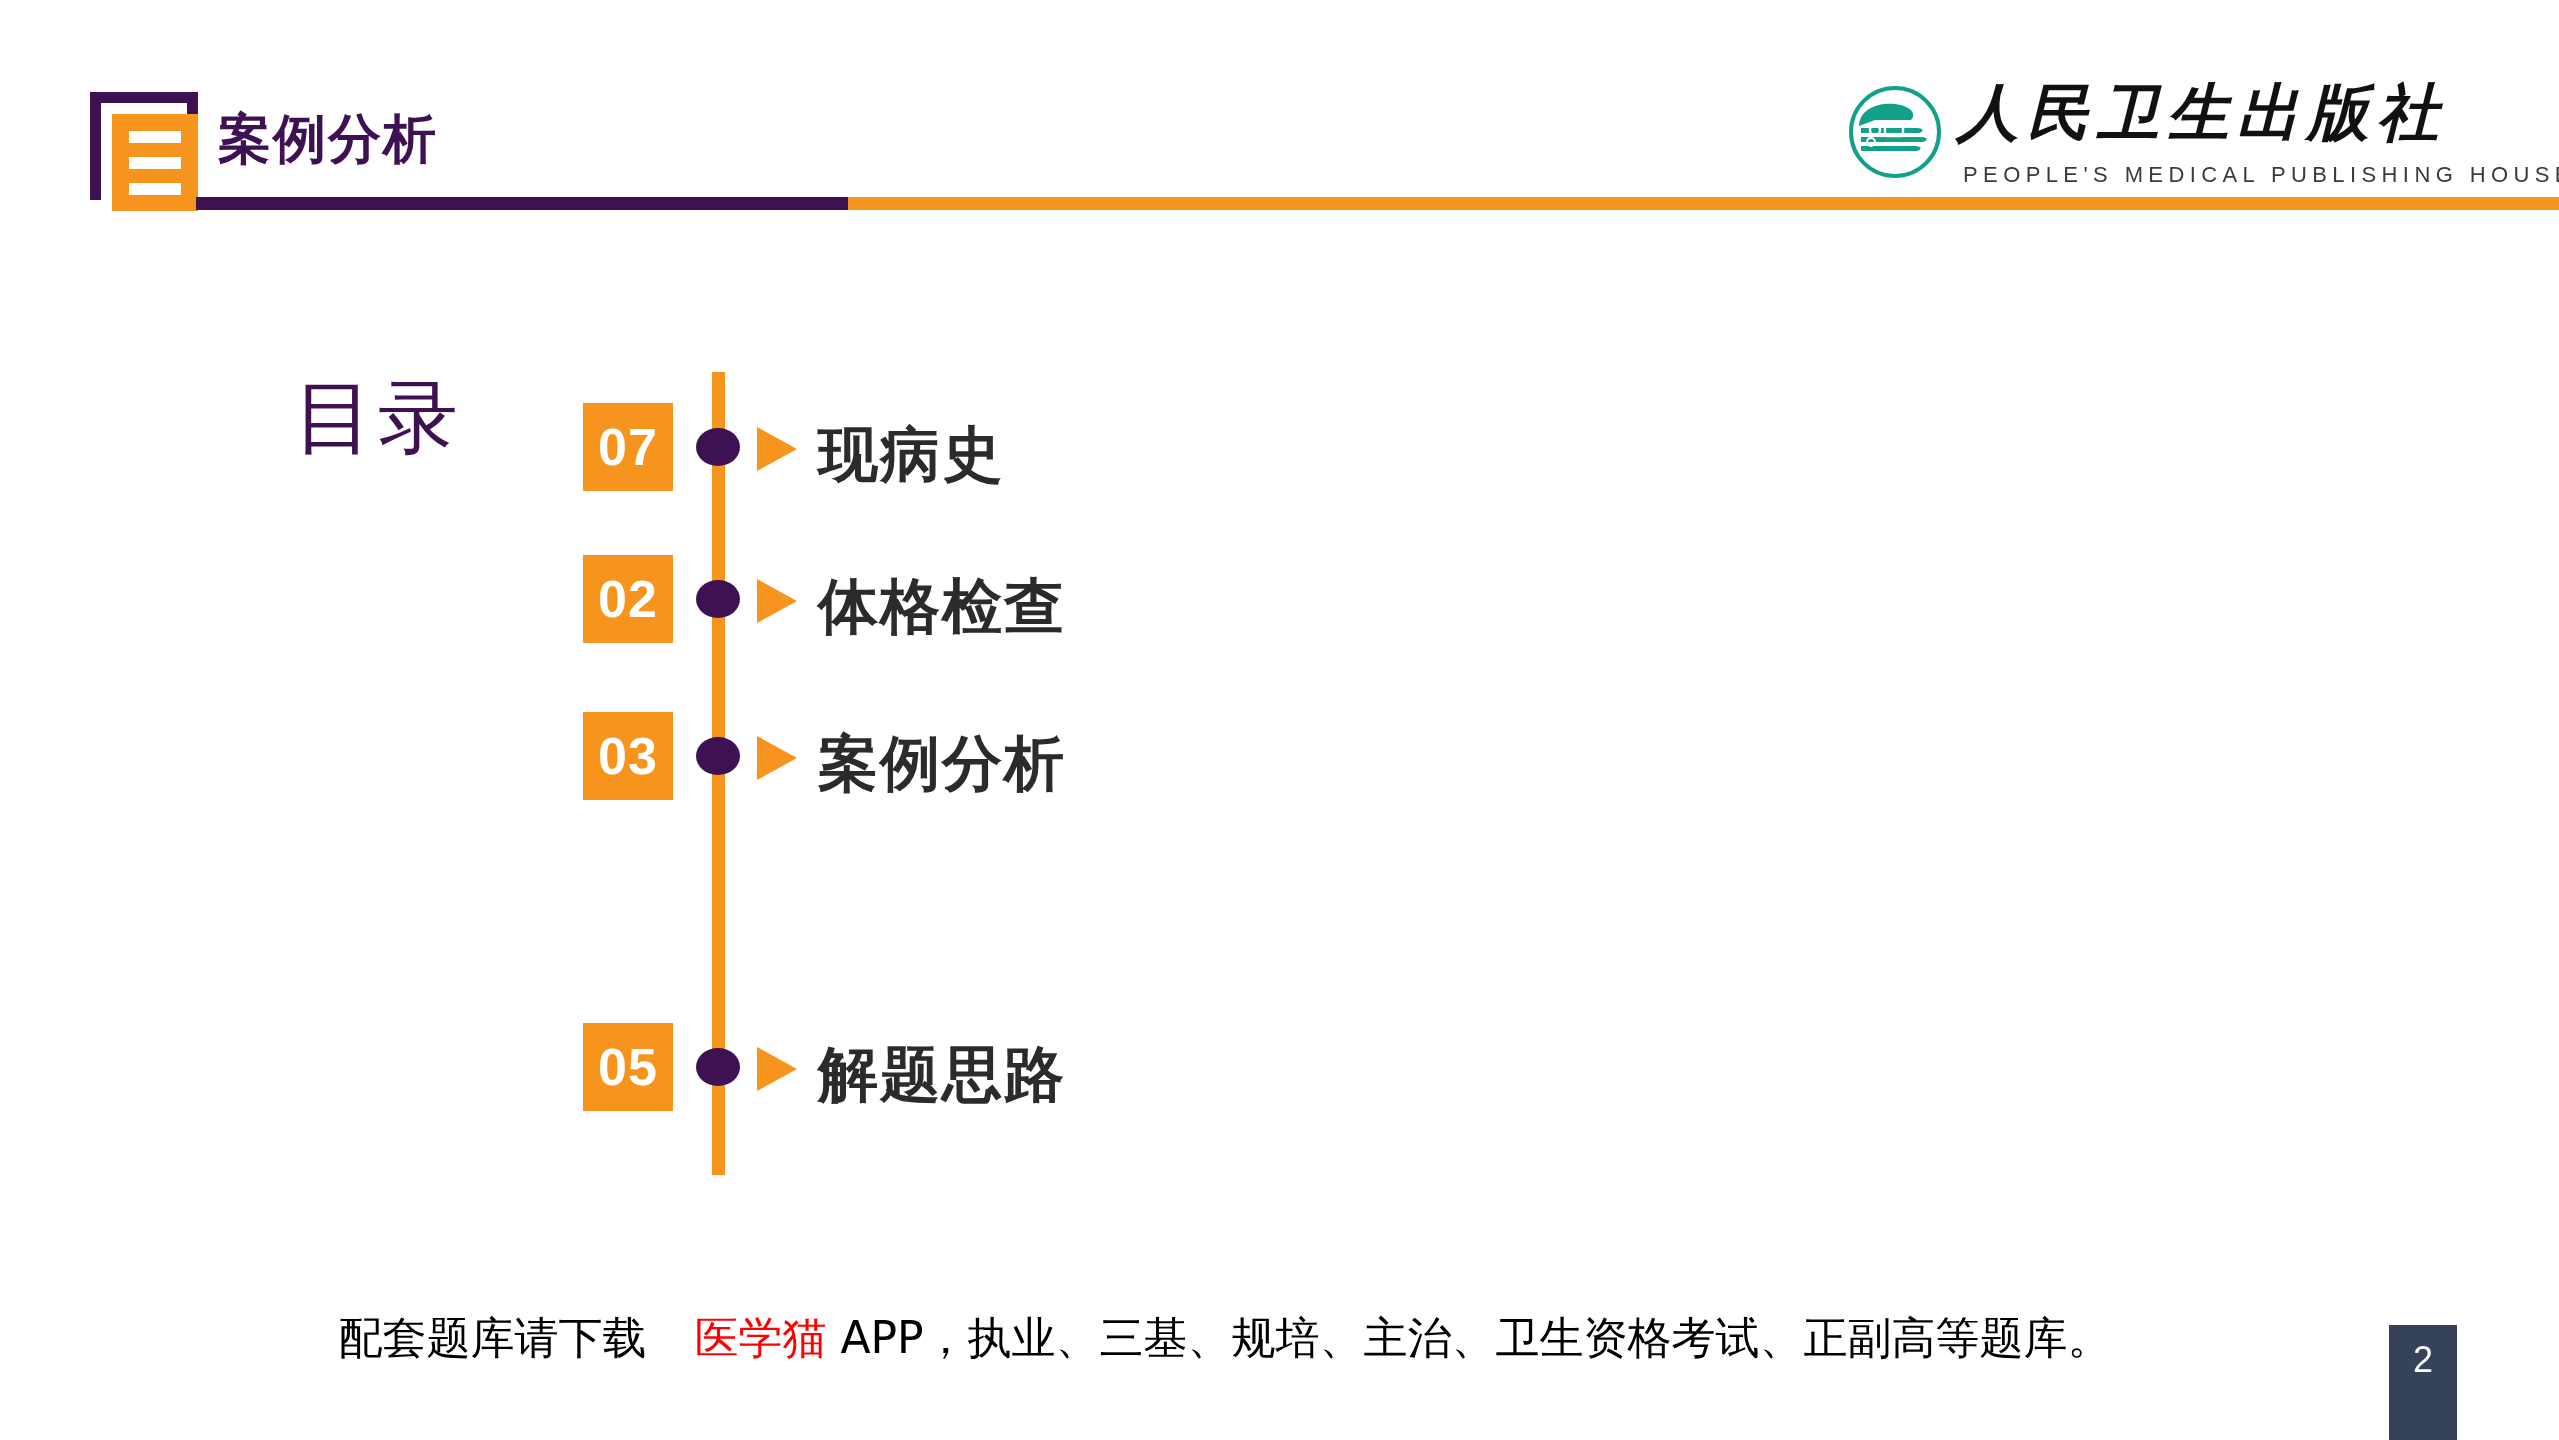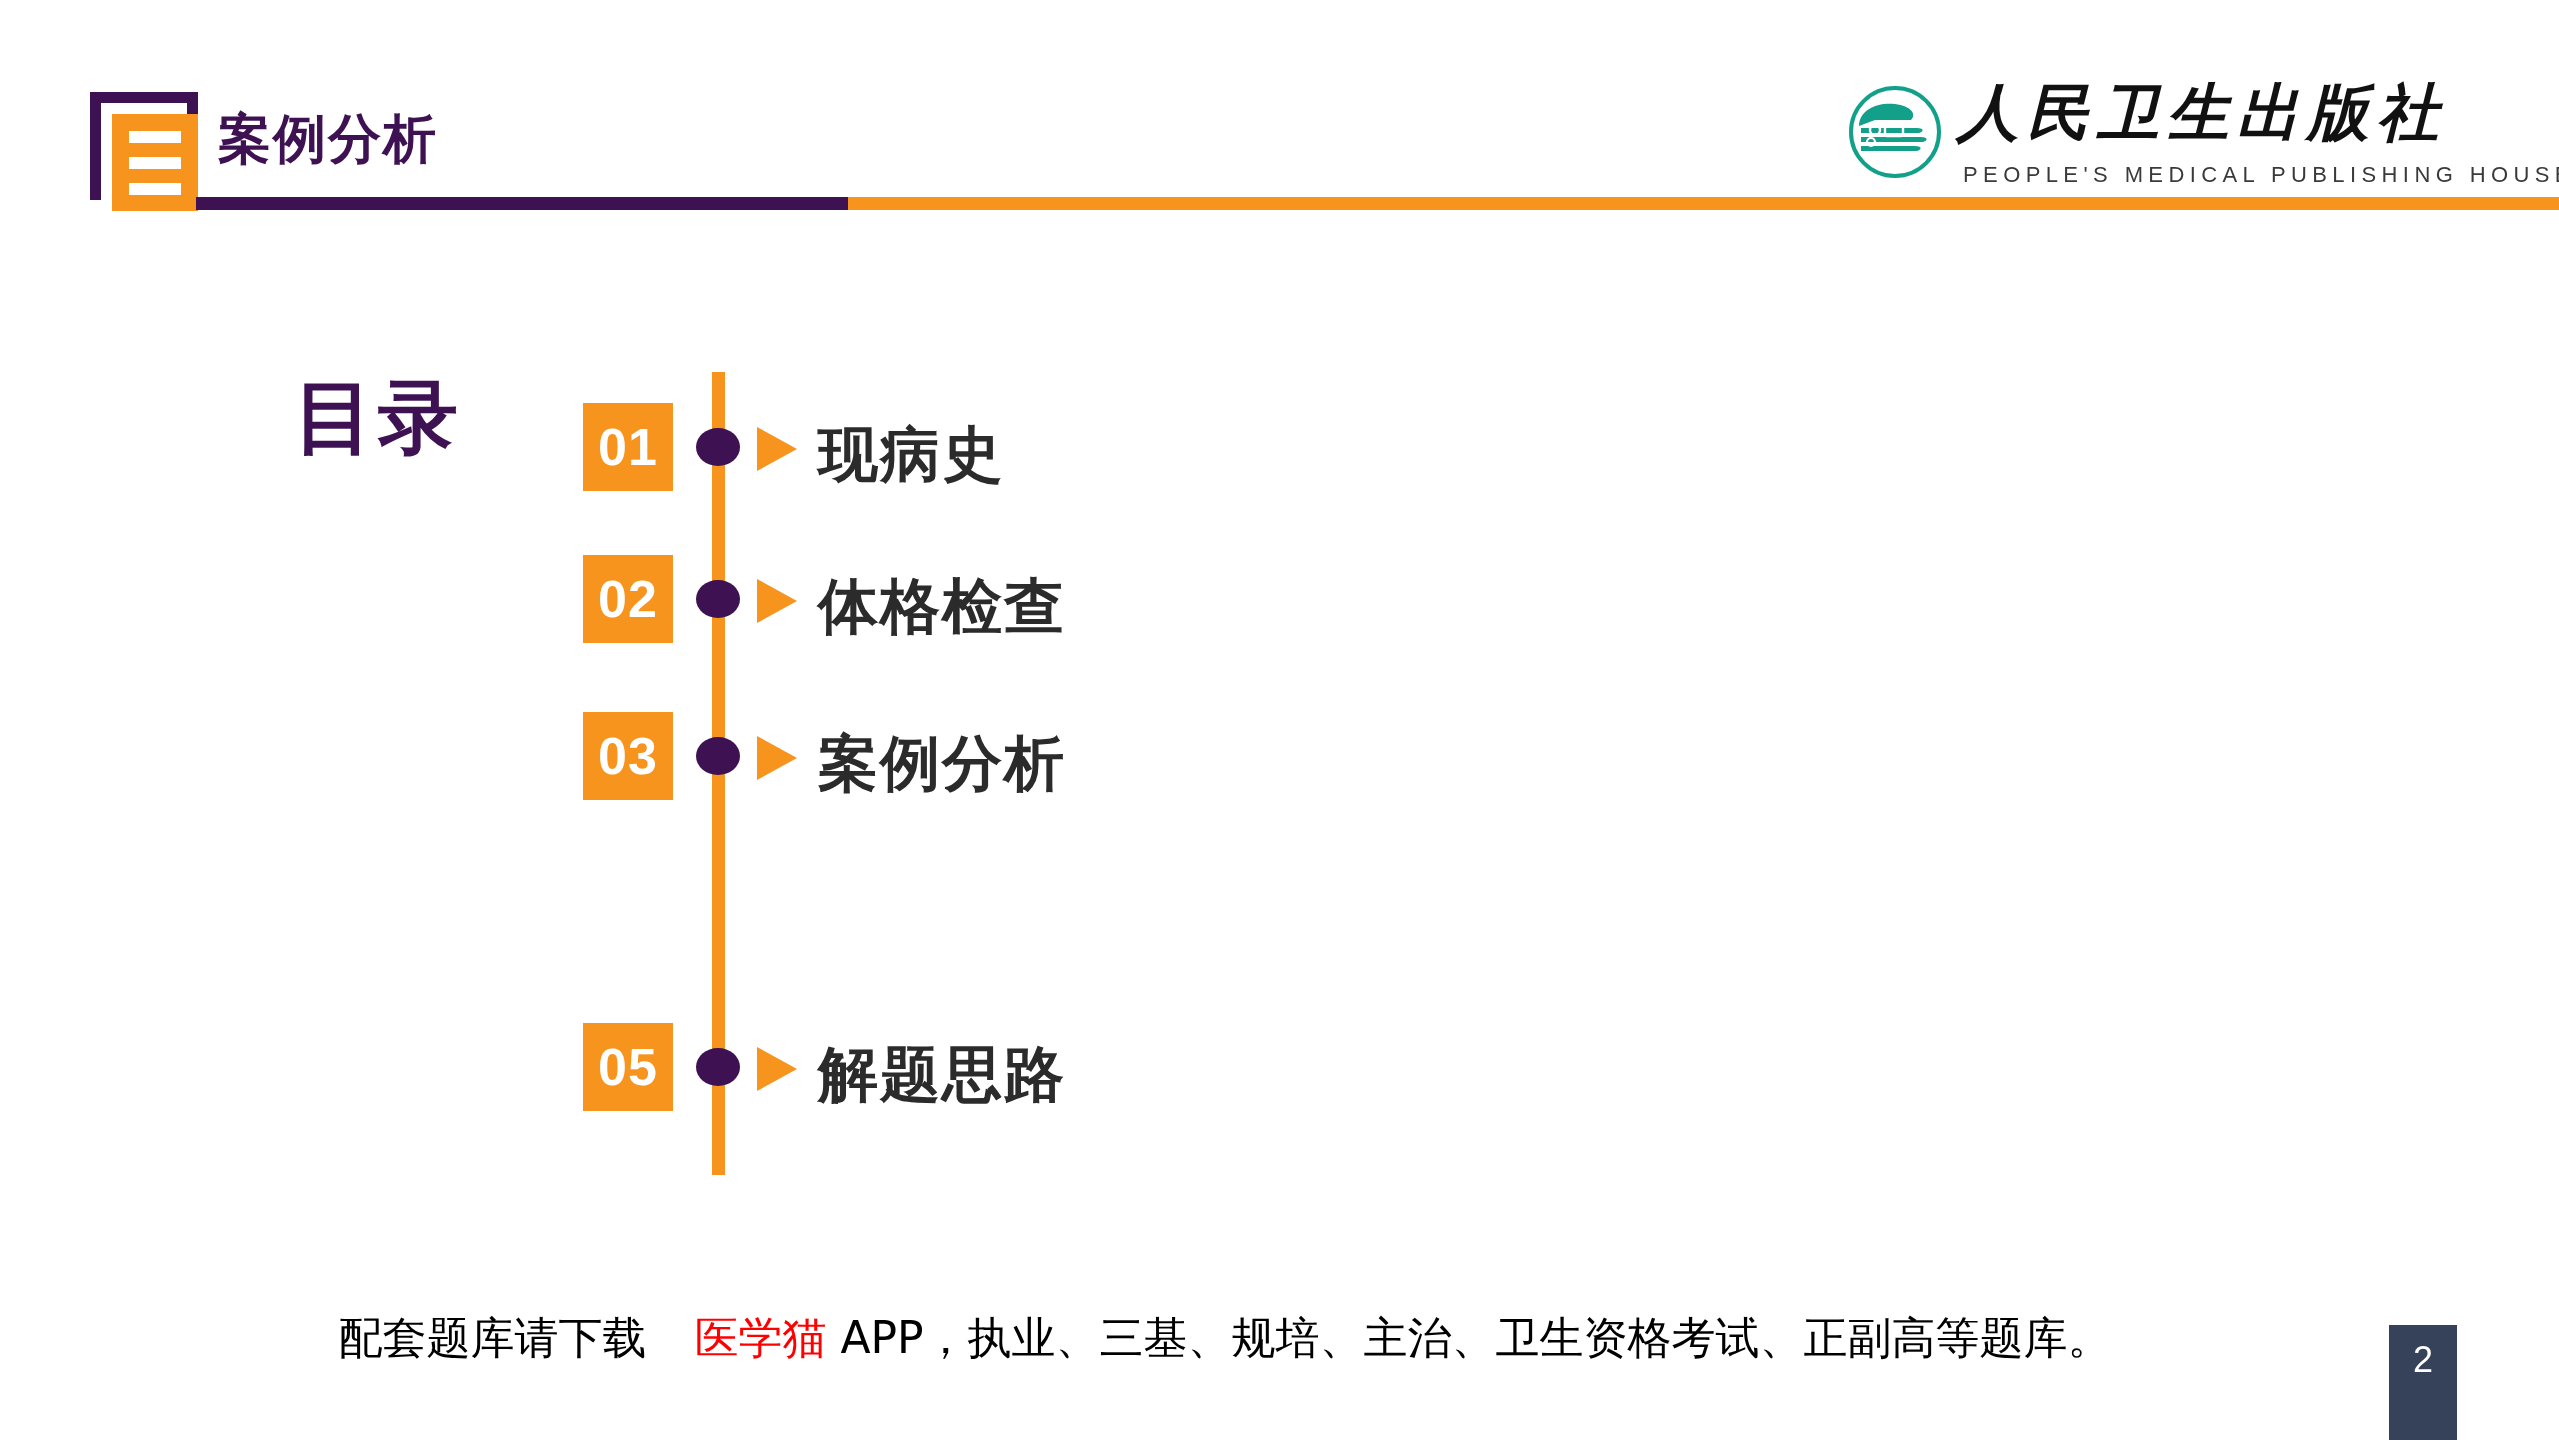--- a/index.html
+++ b/index.html
@@ -58,21 +58,21 @@
   }
   .logo-en {
     position:absolute; left:118px; top:84px;
     font-size:22px; color:#3a3a3a; letter-spacing:5.4px;
     white-space:nowrap; font-family:"Liberation Sans",sans-serif;
   }
 
   
   .toc-title {
     position:absolute; left:294px; top:378px;
-    font-size:80px; font-weight:bold; color:#3D1152;
+    font-size:80px; font-weight:normal; color:#3D1152;
     letter-spacing:4px; line-height:1;
     font-family:"DejaVu Sans","Liberation Sans",sans-serif;
   }
 
   .timeline-line {
     position:absolute; left:712px; top:372px; width:13px; height:803px;
     background:#F7941E;
   }
 
   .toc-row { position:absolute; left:0; width:1600px; height:140px; }
@@ -168,21 +168,21 @@
       <div class="logo-en">PEOPLE'S MEDICAL PUBLISHING HOUSE</div>
     </div>
   </div>
 
   <div class="toc-title">目录</div>
 
   <div class="timeline-line"></div>
 
   <div class="toc-row" style="top:403px;">
     <div class="num-box">
-      <span>01</span>
+      <span>07</span>
     </div>
     <div class="dot"></div>
     <div class="tri"></div>
     <div class="row-label">现病史</div>
   </div>
 
   <div class="toc-row" style="top:555px;">
     <div class="num-box">
       <span>02</span>
     </div>

